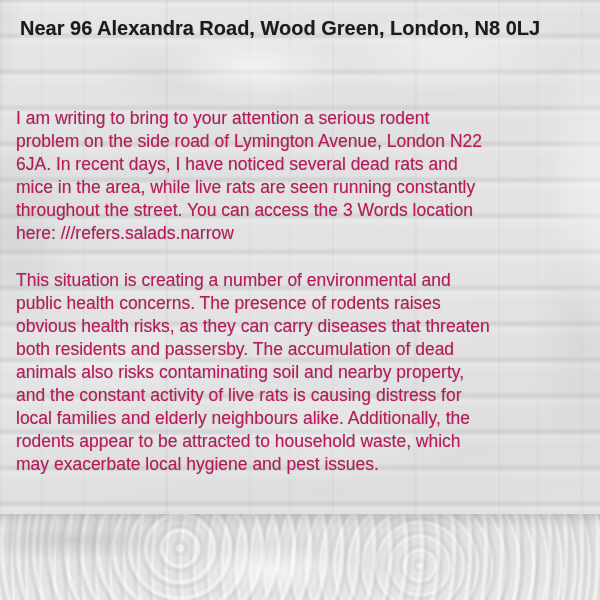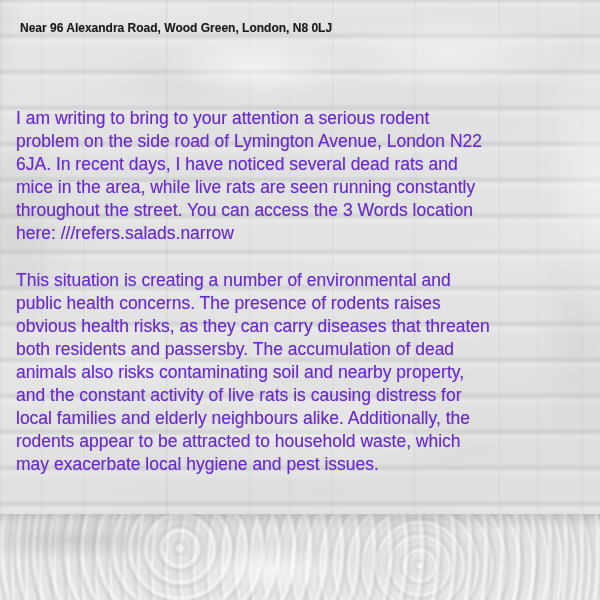--- a/index.html
+++ b/index.html
@@ -76,36 +76,36 @@
   .bg-haze {
     left: 0; right: 0; top: 0; height: 514px;
     background: rgba(255,255,255,0.24);
   }
   .heading {
     position: absolute;
     top: 17px;
     left: 20px;
     right: 16px;
     margin: 0;
-    font-size: 12px;
+    font-size: 20px;
     line-height: 22px;
     font-weight: 700;
     color: #1b1b1b;
     text-shadow: 0 0 1px rgba(30,30,30,0.35);
   }
   .body-text {
     position: absolute;
     top: 107px;
     left: 16px;
     width: 568px;
     height: 407px;            
     overflow: hidden;
     font-size: 17.5px;
     line-height: 23px;
-    color: #6d28d9;
+    color: #be185d;
     text-shadow: 0 0 1px rgba(60,60,60,0.40);
   }
   .body-text p {
     margin: 0 0 24px 0;
     white-space: pre;         
   }
 </style>
 </head>
 <body>
 

